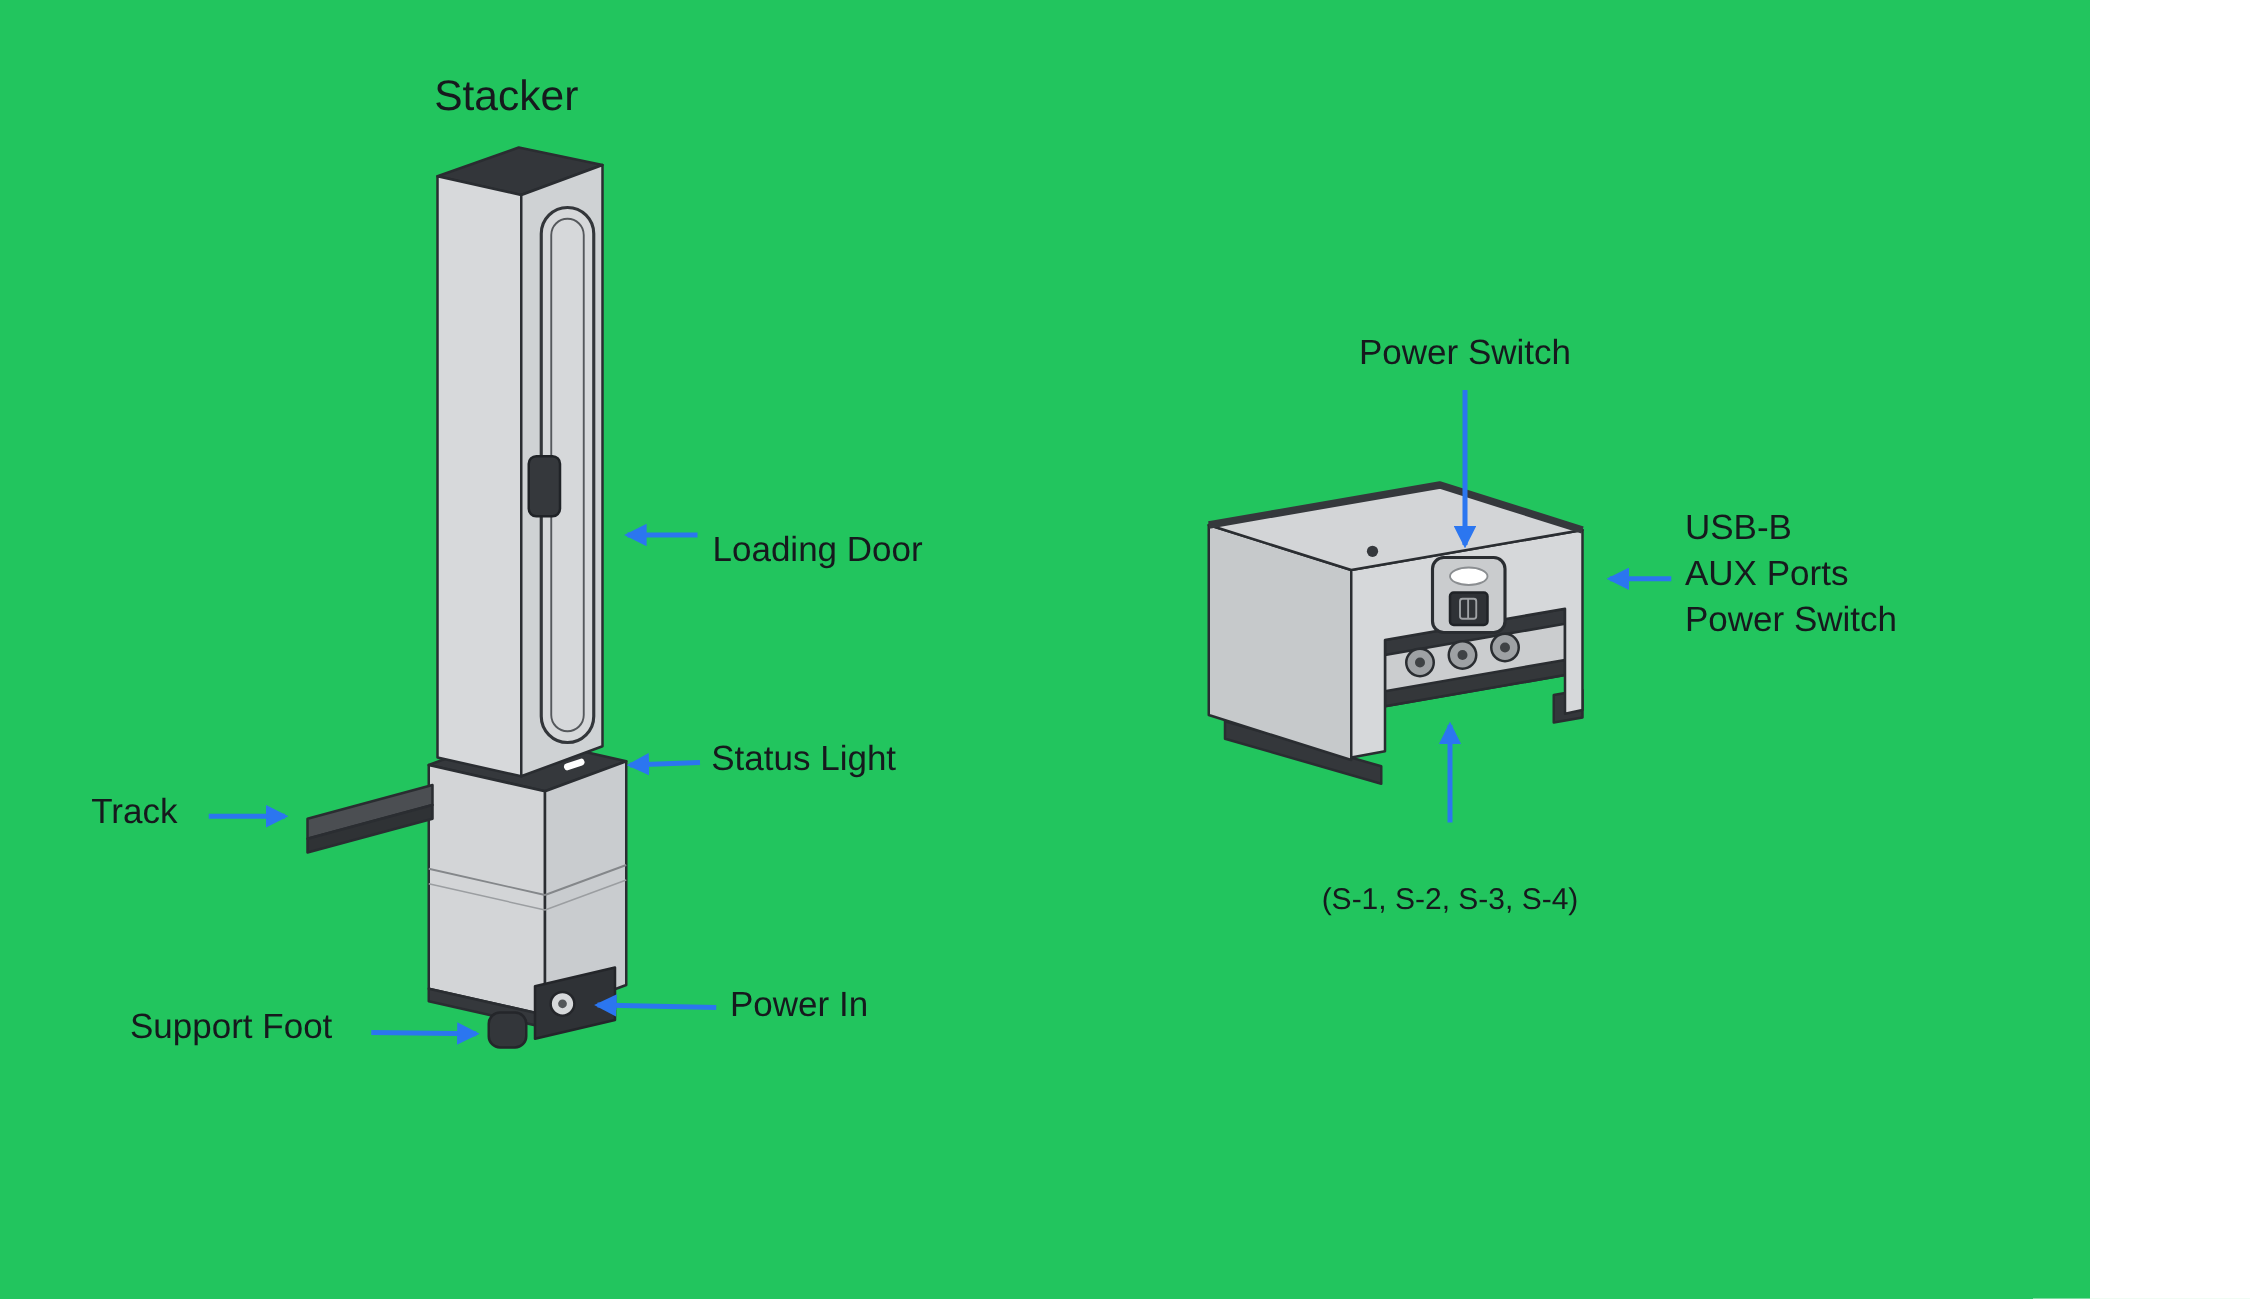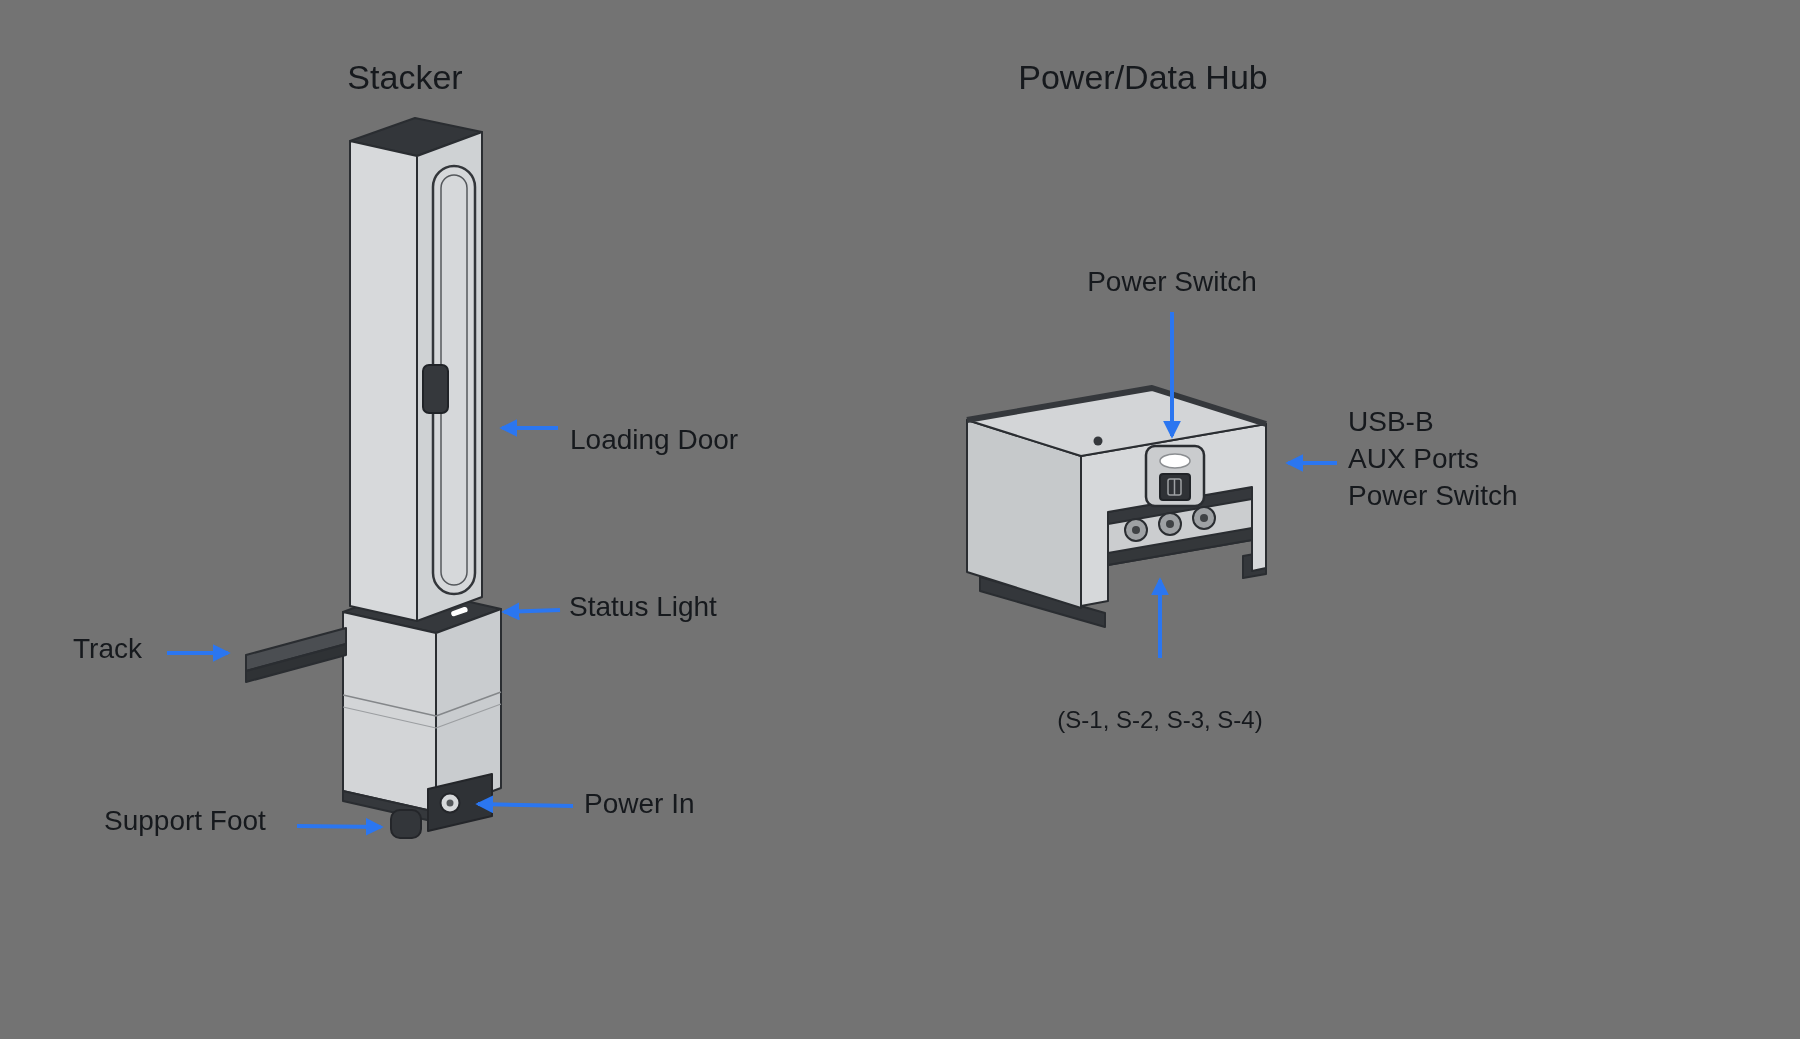--- a/index.html
+++ b/index.html
@@ -1,21 +1,21 @@
 <!DOCTYPE html>
 <html><head>
 <meta charset="utf-8">
 <style>
   * { margin: 0; padding: 0; box-sizing: border-box; }
   html, body { background: #ffffff; }
   .canvas {
     position: relative;
-    width: 1800px;
+    width: 1672px;
     height: 1039px;
-    background: #737373;
+    background: #22c55e;
     overflow: hidden;
     font-family: "Liberation Sans", sans-serif;
     color: #16191d;
   }
   .canvas svg { position: absolute; left: 0; top: 0; }
   .lbl {
     position: absolute;
     font-size: 28px;
     line-height: 1.15;
     white-space: nowrap;
@@ -107,21 +107,20 @@
       <line x1="297" y1="826" x2="381" y2="827" marker-end="url(#arr)"></line>
       <line x1="573" y1="806" x2="478" y2="804" marker-end="url(#arr)"></line>
       <line x1="1172" y1="312" x2="1172" y2="436" marker-end="url(#arr)"></line>
       <line x1="1337" y1="463" x2="1288" y2="463" marker-end="url(#arr)"></line>
       <line x1="1160" y1="658" x2="1160" y2="580" marker-end="url(#arr)"></line>
     </g>
   </svg>
 
   <div class="lbl title ctr" style="left:405px; top:58px;">Stacker</div>
 
-  <div class="lbl title ctr" style="left:1143px; top:58px;">Power/Data Hub</div>
 
   <div class="lbl" style="left:570px; top:424px;">Loading Door</div>
 
   <div class="lbl" style="left:569px; top:591px;">Status Light</div>
 
   <div class="lbl" style="left:73px; top:633px;">Track</div>
 
   <div class="lbl" style="left:104px; top:805px;">Support Foot</div>
 
   <div class="lbl" style="left:584px; top:788px;">Power In</div>

